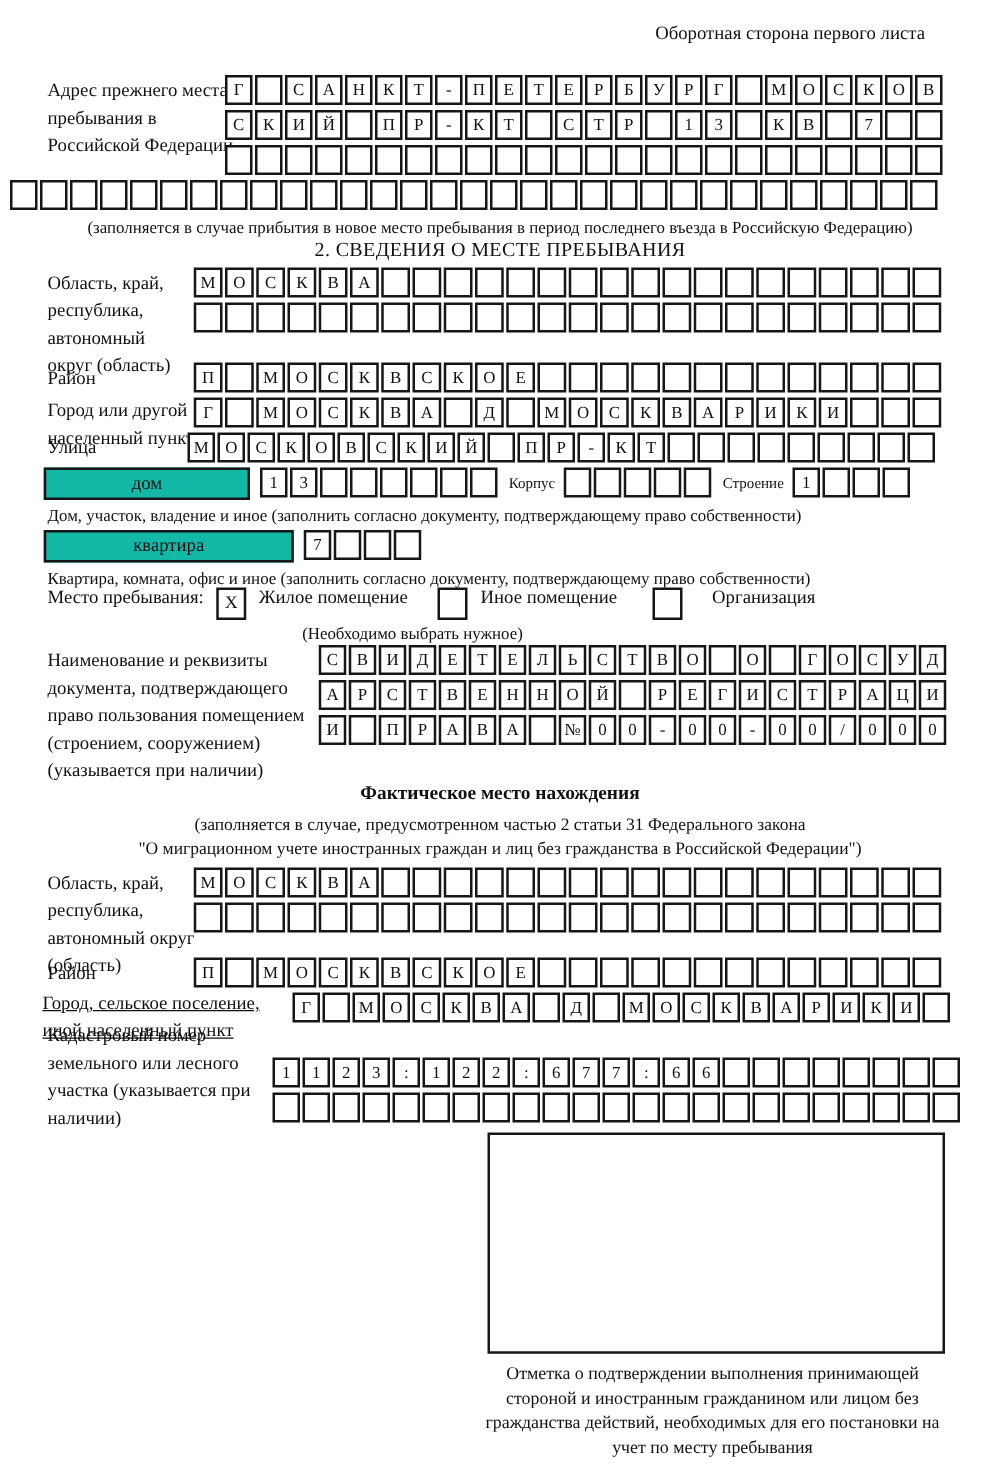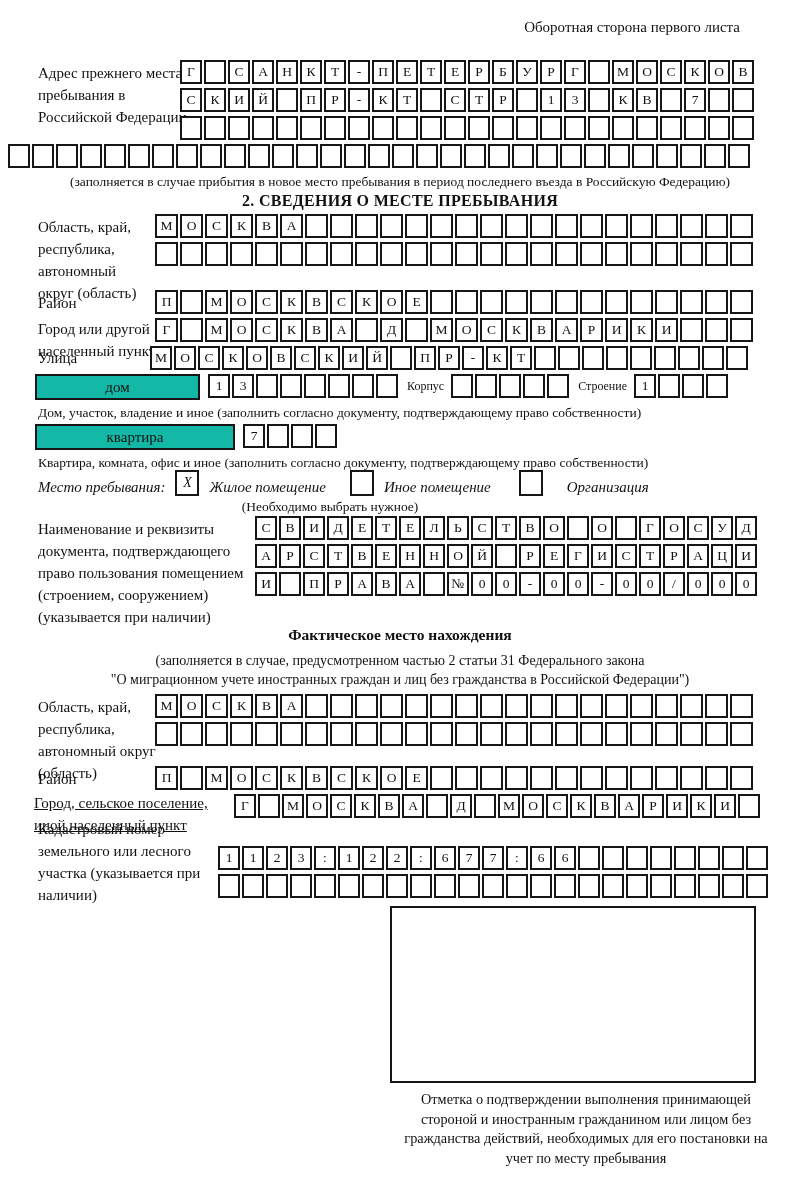--- a/index.html
+++ b/index.html
@@ -6,21 +6,21 @@
   .page{
     position:relative;width:800px;height:1180px;background:#ffffff;
     font-family:"Liberation Serif","DejaVu Serif",serif;color:#111;
     overflow:hidden;
   }
   .abs{position:absolute;}
   .lbl{font-size:15px;line-height:22px;}
   .note{font-size:13.5px;line-height:17px;}
   .center{text-align:center;}
   .bold{font-weight:bold;}
-  .title{font-size:16px;font-weight:bold;letter-spacing:.3px;}
+  .title{font-size:16px;font-weight:normal;letter-spacing:.3px;}
   .stack{display:flex;flex-direction:column;gap:4px;}
   .cells{display:flex;}
   .cell{
     width:18px;height:20px;border:2px solid #161616;margin-right:2px;
     display:flex;align-items:center;justify-content:center;
     font-size:13.5px;line-height:20px;background:#fff;flex:0 0 auto;
     box-sizing:content-box;
   }
   .s25 .cell{width:19px;}
   .widebox{
@@ -28,21 +28,21 @@
     display:flex;align-items:center;justify-content:center;
     font-size:15px;box-sizing:content-box;
   }
   .hrow{display:flex;align-items:flex-start;}
   .hrow .txt{font-size:12px;line-height:24px;padding:0 7px;white-space:nowrap;}
   .chk{
     width:20px;height:22px;border:2px solid #161616;margin:0 10px;
     display:flex;align-items:center;justify-content:center;
     font-size:14px;box-sizing:content-box;flex:0 0 auto;
   }
-  .stayrow{display:flex;align-items:flex-end;font-size:15px;font-style:italic;}
+  .stayrow{display:flex;align-items:flex-start;font-size:15px;}
   .stamp{border:2px solid #161616;background:#fff;box-sizing:border-box;}
   .stampnote{font-size:14.3px;line-height:19.5px;text-align:center;}
 </style>
 </head>
 <body>
 
 <div class="page">
 
   <div class="abs lbl" style="left:0;top:16px;width:740px;text-align:right;">Оборотная сторона первого листа</div>
 
@@ -594,15 +594,15 @@
         <div class="cell"></div>
         <div class="cell"></div>
         <div class="cell"></div>
         <div class="cell"></div>
         <div class="cell"></div>
         <div class="cell"></div>
       </div>
   </div>
 
   <div class="abs stamp" style="left:390px;top:906px;width:366px;height:177px;"></div>
-  <div class="abs stampnote" style="left:400px;top:1090px;width:372px;">Отметка о подтверждении выполнения принимающей стороной и иностранным гражданином или лицом без гражданства действий, необходимых для его постановки на учет по месту пребывания</div>
+  <div class="abs stampnote" style="left:384px;top:1090px;width:372px;">Отметка о подтверждении выполнения принимающей стороной и иностранным гражданином или лицом без гражданства действий, необходимых для его постановки на учет по месту пребывания</div>
 
 </div>
 
 </body></html>

